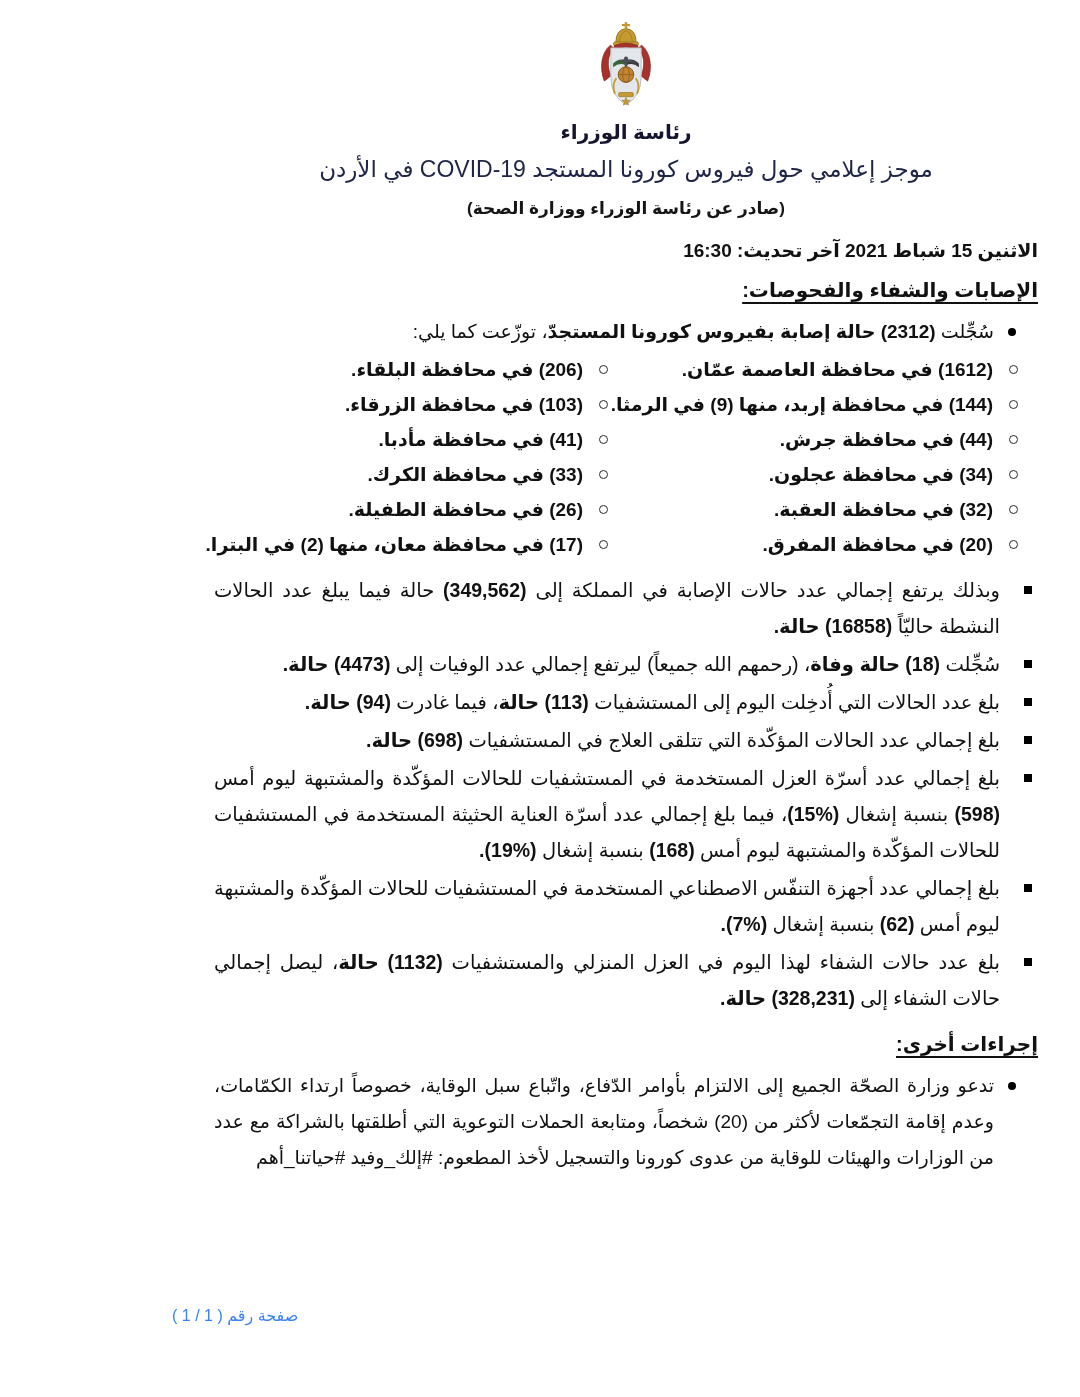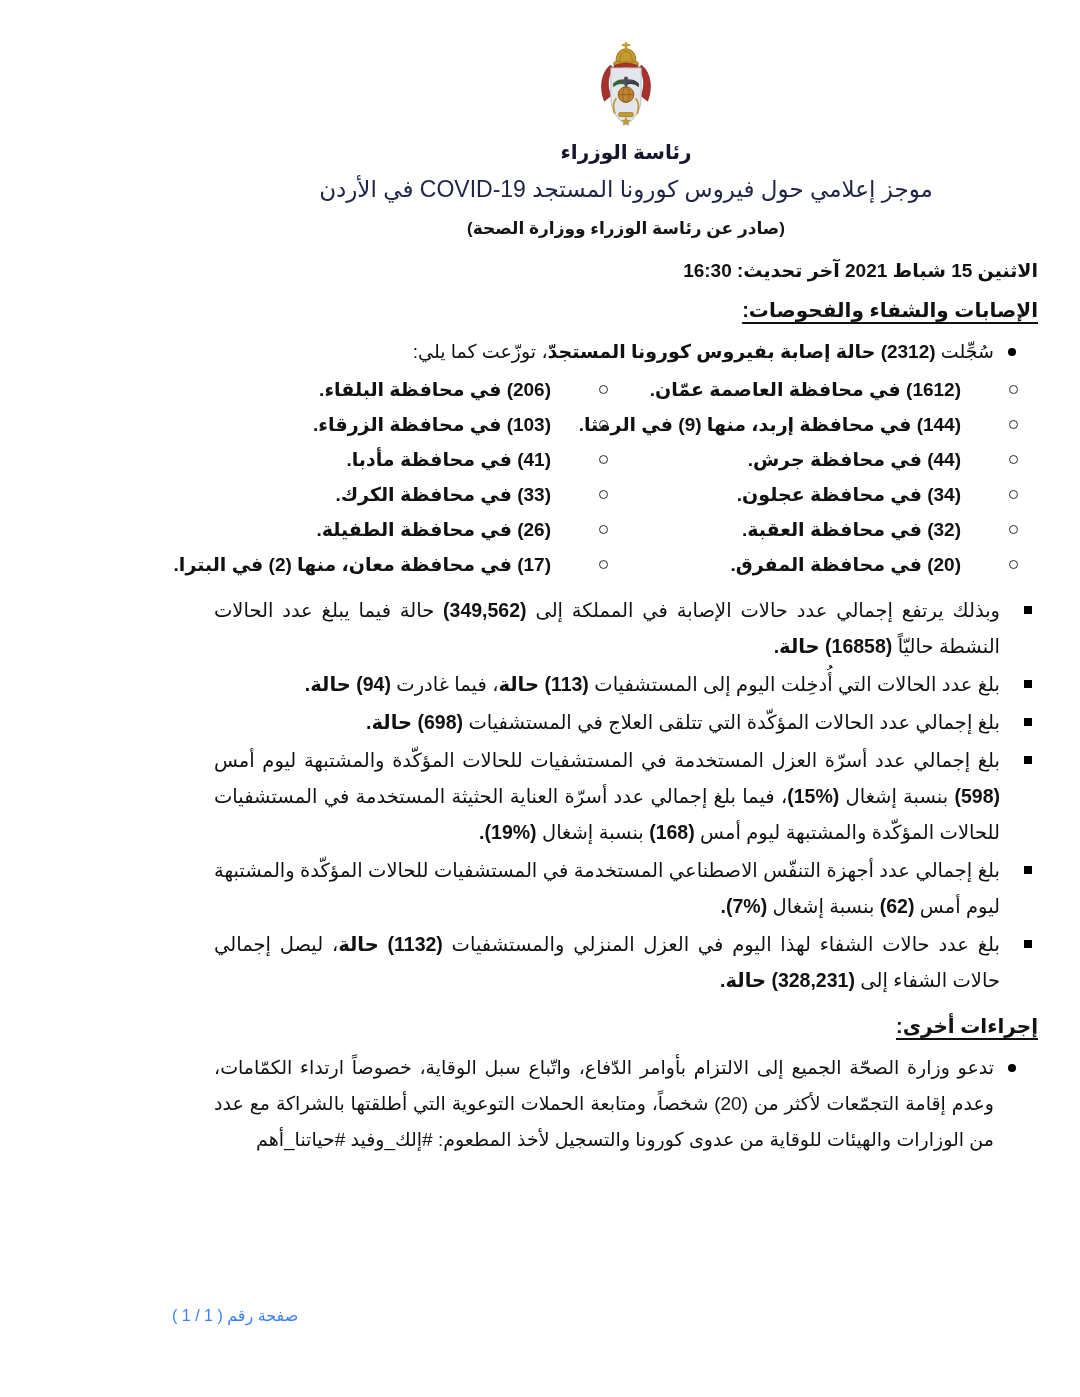--- a/index.html
+++ b/index.html
@@ -8,21 +8,21 @@
     width: 1080px; height: 1397px; overflow: hidden;
     background: #ffffff;
     font-family: "Liberation Sans", "DejaVu Sans", sans-serif;
     color: #111111;
   }
   .page {
     position: relative;
     width: 908px; height: 1397px;
     background: #ffffff;
     direction: rtl;
-    padding: 42px 42px 0;
+    padding: 22px 42px 0;
   }
   .b { font-weight: 700; }
 
   
   .crest { width: 92px; height: 96px; margin: 0 auto; display: block; }
   .crest svg { display: block; width: 100%; height: 100%; }
   .crest-caption {
     text-align: center; font-weight: 700; font-size: 20px;
     color: #15152e; margin-top: 2px; letter-spacing: -1px;
   }
@@ -43,21 +43,21 @@
   .dot-marker {
     flex: none; width: 8px; height: 8px; border-radius: 50%;
     background: #000; margin-top: 14px; margin-right: 22px; margin-left: 14px;
   }
   .bullet-text { flex: 1; }
   .bullet-text.justify { text-align: justify; }
 
   
   .gov-cols { display: flex; margin-top: 2px; padding-left: 4px; }
   .gov-col { width: 50%; display: flex; flex-direction: column; }
-  .gov-item { display: flex; align-items: center; font-size: 19px; line-height: 35px; gap: 32px; }
+  .gov-item { display: flex; align-items: center; font-size: 19px; line-height: 35px; }
   .circle-marker {
     flex: none; width: 9px; height: 9px; border: 1.6px solid #2a2a2a; border-radius: 50%;
     margin-right: 20px; margin-left: 16px; background: transparent;
   }
   .gov-text { font-weight: 700; white-space: nowrap; }
 
   
   .stats { margin-top: 10px; }
   .stat-row { display: flex; align-items: flex-start; margin: 2px 0; font-size: 19.5px; line-height: 36px; }
   .sq-marker { flex: none; width: 8px; height: 8px; background: #000; margin-top: 14px; margin-right: 6px; margin-left: 24px; }
@@ -174,20 +174,24 @@
       </div>
   </div>
 
   <div class="stats">
       <div class="stat-row">
         <span class="sq-marker"></span>
         <div class="stat-text"><span>وبذلك يرتفع إجمالي عدد حالات الإصابة في المملكة إلى </span><span class="b">(349,562)</span><span> حالة فيما يبلغ عدد الحالات النشطة حاليّاً </span><span class="b">(16858) حالة.</span></div>
       </div>
       <div class="stat-row">
         <span class="sq-marker"></span>
+        <div class="stat-text"><span>سُجِّلت </span><span class="b">(18) حالة وفاة</span><span>، (رحمهم الله جميعاً) ليرتفع إجمالي عدد الوفيات إلى </span><span class="b">(4473) حالة.</span></div>
+      </div>
+      <div class="stat-row">
+        <span class="sq-marker"></span>
         <div class="stat-text"><span>بلغ عدد الحالات التي أُدخِلت اليوم إلى المستشفيات </span><span class="b">(113) حالة</span><span>، فيما غادرت </span><span class="b">(94) حالة.</span></div>
       </div>
       <div class="stat-row">
         <span class="sq-marker"></span>
         <div class="stat-text"><span>بلغ إجمالي عدد الحالات المؤكّدة التي تتلقى العلاج في المستشفيات </span><span class="b">(698) حالة.</span></div>
       </div>
       <div class="stat-row">
         <span class="sq-marker"></span>
         <div class="stat-text"><span>بلغ إجمالي عدد أسرّة العزل المستخدمة في المستشفيات للحالات المؤكّدة والمشتبهة ليوم أمس </span><span class="b">(598)</span><span> بنسبة إشغال </span><span class="b">(%15)</span><span>، فيما بلغ إجمالي عدد أسرّة العناية الحثيثة المستخدمة في المستشفيات للحالات المؤكّدة والمشتبهة ليوم أمس </span><span class="b">(168)</span><span> بنسبة إشغال </span><span class="b">(%19).</span></div>
       </div>

